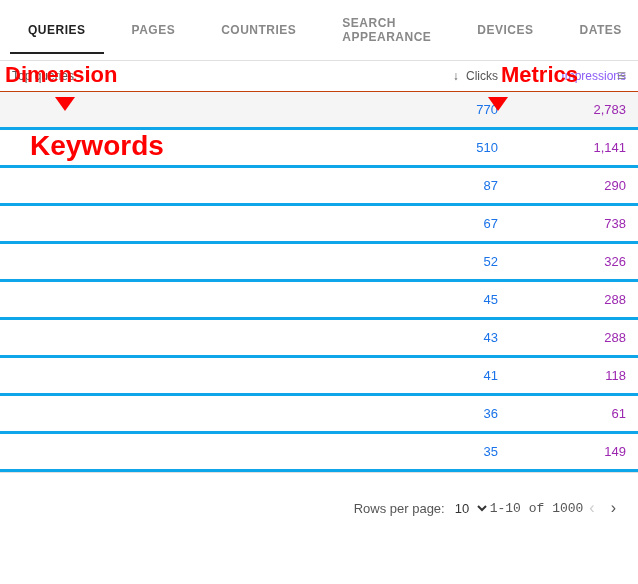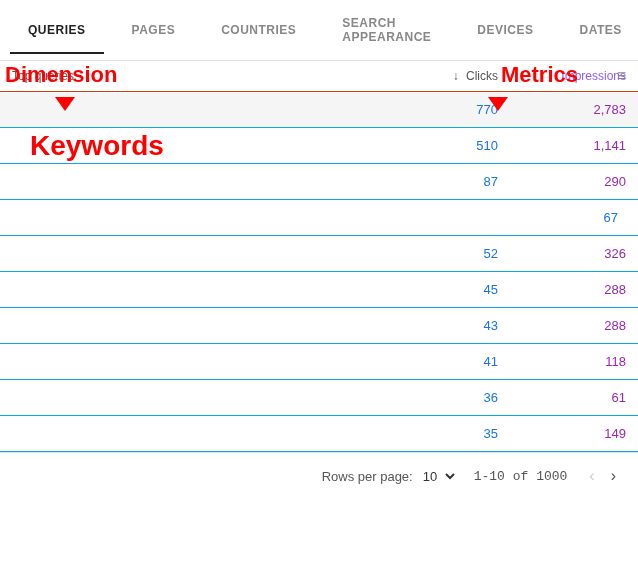--- a/index.html
+++ b/index.html
@@ -145,21 +145,21 @@
       z-index: 10;
     }
 
     
     .table-body {
       position: relative;
     }
     .table-row {
       display: flex;
       padding: 10px 12px;
-      border-bottom: 1px solid #0ea5e9;
+      border-bottom: 3px solid #0ea5e9;
       background: #fff;
     }
     .table-row.highlighted {
       background: #f5f5f5;
     }
     .row-dimension {
       flex: 1;
       font-size: 13px;
       color: #ccc;
     }
@@ -175,22 +175,21 @@
       text-align: right;
       font-size: 13px;
       color: #9c27b0;
     }
 
     
     .pagination {
       display: flex;
       align-items: center;
       justify-content: flex-end;
-      padding: 12px 16px;
-      gap: 16px;
+      padding: 24px 16px;
       border-top: 1px solid #e0e0e0;
       color: #555;
       font-size: 13px;
     }
     .pagination-rows {
       display: flex;
       align-items: center;
       gap: 6px;
     }
     .rows-select {
@@ -275,20 +274,21 @@
       <div class="row-impressions">1,141</div>
     </div>
       <div class="table-row">
       <div class="row-dimension"></div>
       <div class="row-clicks">87</div>
       <div class="row-impressions">290</div>
     </div>
       <div class="table-row">
       <div class="row-dimension"></div>
       <div class="row-clicks">67</div>
+      <div class="row-impressions">738</div>
     </div>
       <div class="table-row">
       <div class="row-dimension"></div>
       <div class="row-clicks">52</div>
       <div class="row-impressions">326</div>
     </div>
       <div class="table-row">
       <div class="row-dimension"></div>
       <div class="row-clicks">45</div>
       <div class="row-impressions">288</div>

